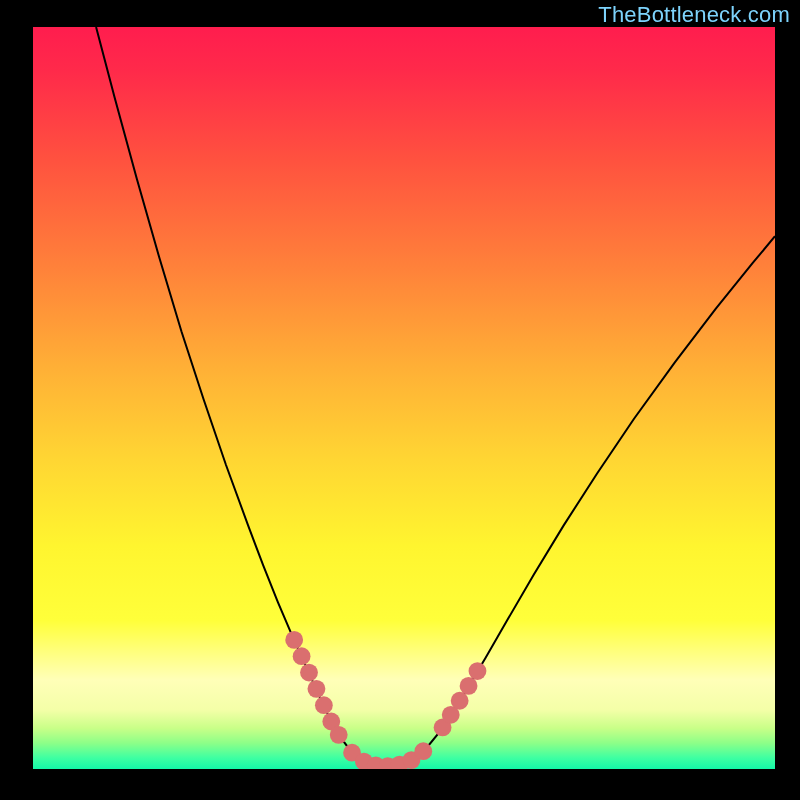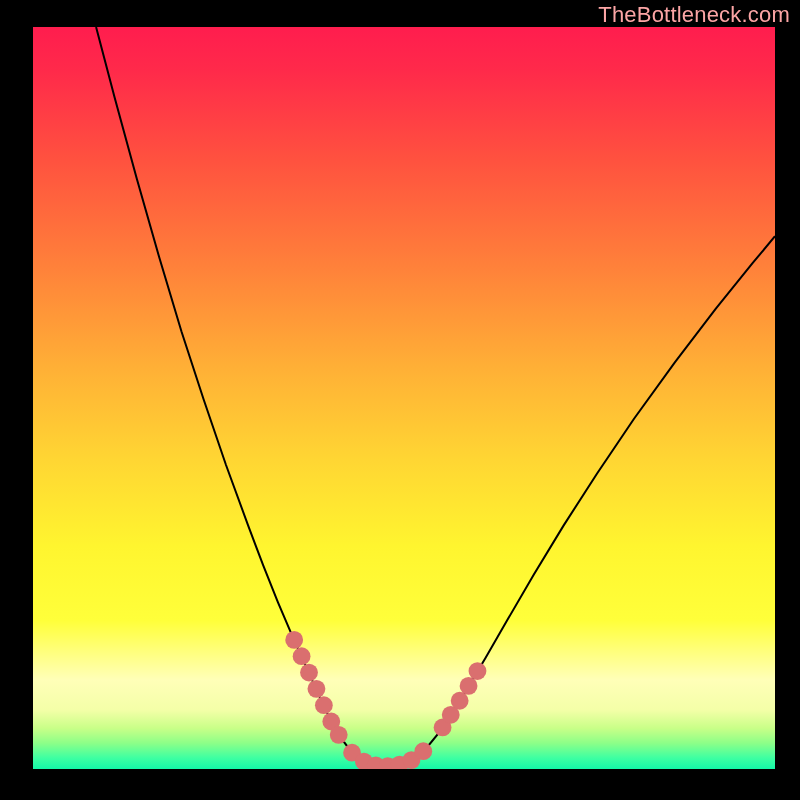--- a/index.html
+++ b/index.html
@@ -14,21 +14,21 @@
   .frame {
     position: relative;
     width: 800px;
     height: 800px;
     background: #000;
   }
   .watermark {
     position: absolute;
     top: 2px;
     right: 10px;
-    color: #fca5a5;
+    color: #7dd3fc;
     font-size: 22px;
     font-weight: 400;
     letter-spacing: 0.2px;
     z-index: 10;
   }
   .plot {
     position: absolute;
     left: 33px;
     top: 27px;
     width: 742px;

